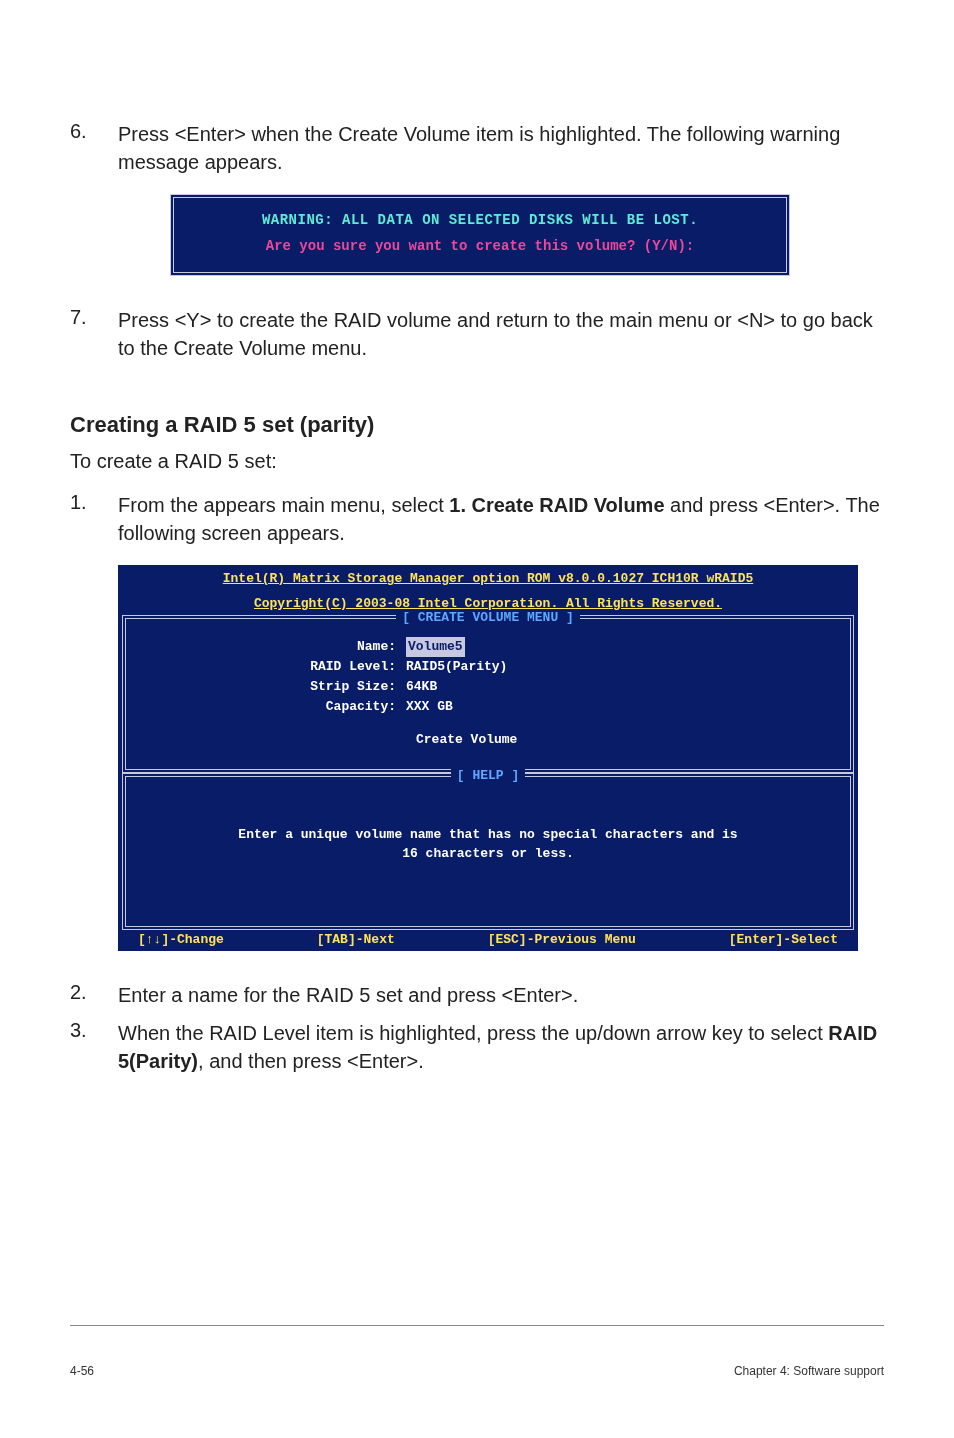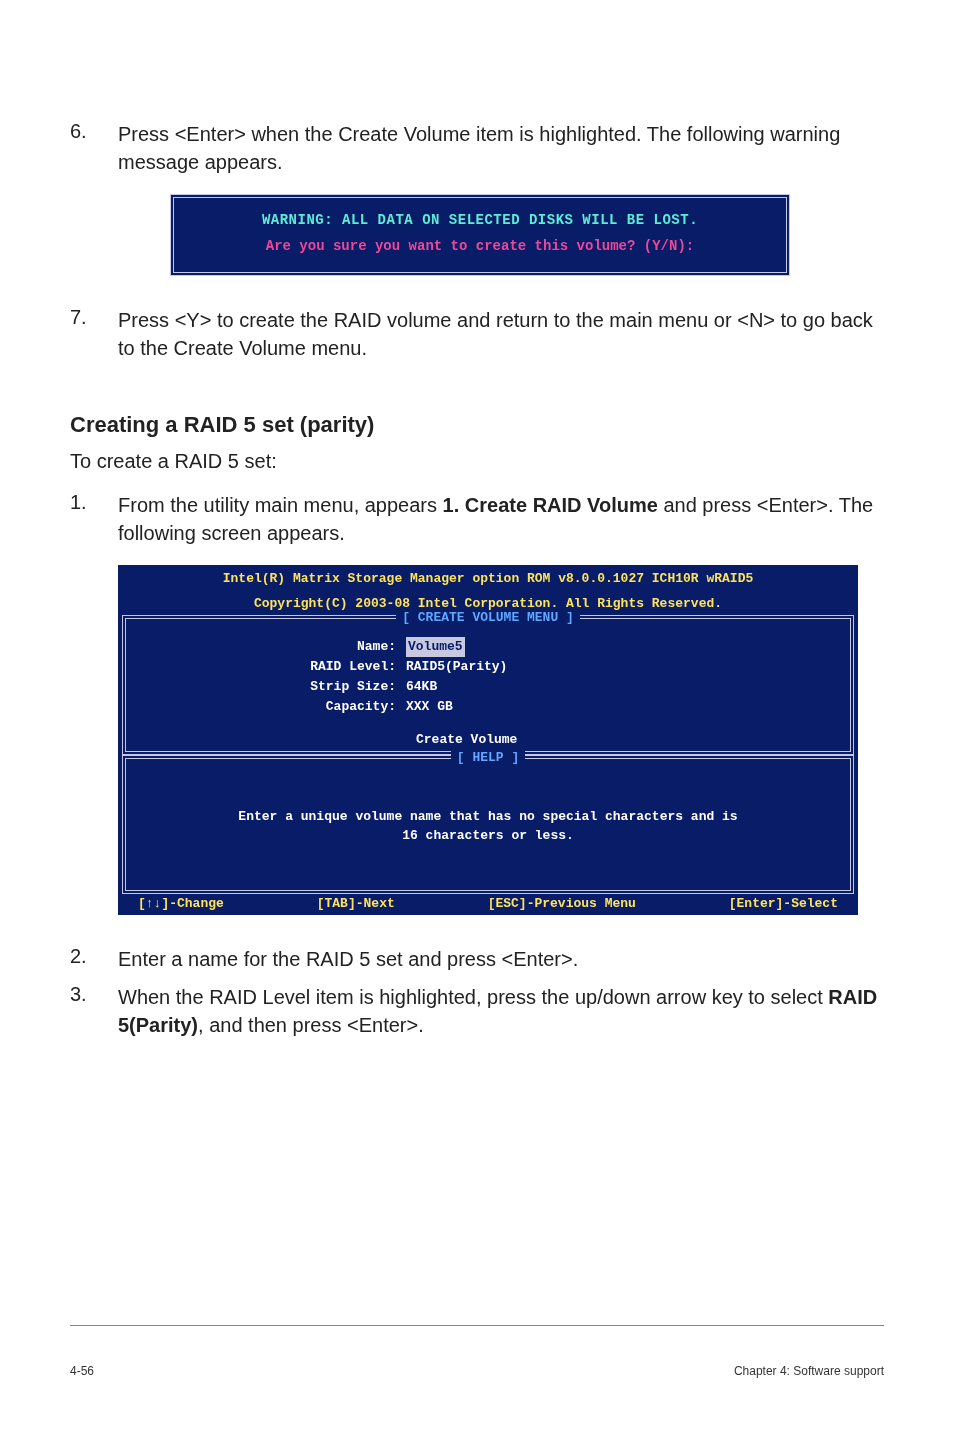--- a/index.html
+++ b/index.html
@@ -43,26 +43,26 @@
 
   
   .bios {
     width: 740px;
     background: #081c68;
     font-family: "Courier New", monospace;
     font-weight: bold;
     font-size: 13px;
     color: #fff;
   }
-  .bios .hdr { text-align: center; padding: 6px 0 4px 0; color: #ffe35a; }
+  .bios .hdr { text-align: center; padding: 6px 0 4px 0; color: #ffe35a; text-decoration: underline; }
   .bios .panel {
     border: 4px double #c8c8e0;
     margin: 0 4px;
     position: relative;
-    padding: 18px 0 4px 0;
+    padding: 18px 0 22px 0;
   }
   .bios .panel-title {
     position: absolute;
     top: -9px; left: 0; right: 0;
     text-align: center;
     color: #5fa7ff;
   }
   .bios .panel-title span { background: #081c68; padding: 0 6px; }
   .bios .kv { display: flex; line-height: 1.55; }
   .bios .kv .k { width: 280px; text-align: right; padding-right: 10px; color: #fff; }
@@ -110,21 +110,21 @@
     </li>
   </ol>
 
   <h3 class="section">Creating a RAID 5 set (parity)</h3>
   <p class="lead">To create a RAID 5 set:</p>
 
   <ol class="steps">
     <li>
       <div class="num">1.</div>
       <div class="txt">
-        <span>From the utility main menu, appears </span><b>1. Create RAID Volume</b><span> and press &lt;Enter&gt;. The following screen appears.</span>
+        <span>From the appears main menu, select </span><b>1. Create RAID Volume</b><span> and press &lt;Enter&gt;. The following screen appears.</span>
       </div>
     </li>
   </ol>
 
   <div class="term-wrap2">
     <div class="bios">
       <div class="hdr">Intel(R) Matrix Storage Manager option ROM v8.0.0.1027 ICH10R wRAID5</div>
       <div class="hdr">Copyright(C) 2003-08 Intel Corporation. All Rights Reserved.</div>
 
       <div class="panel">

